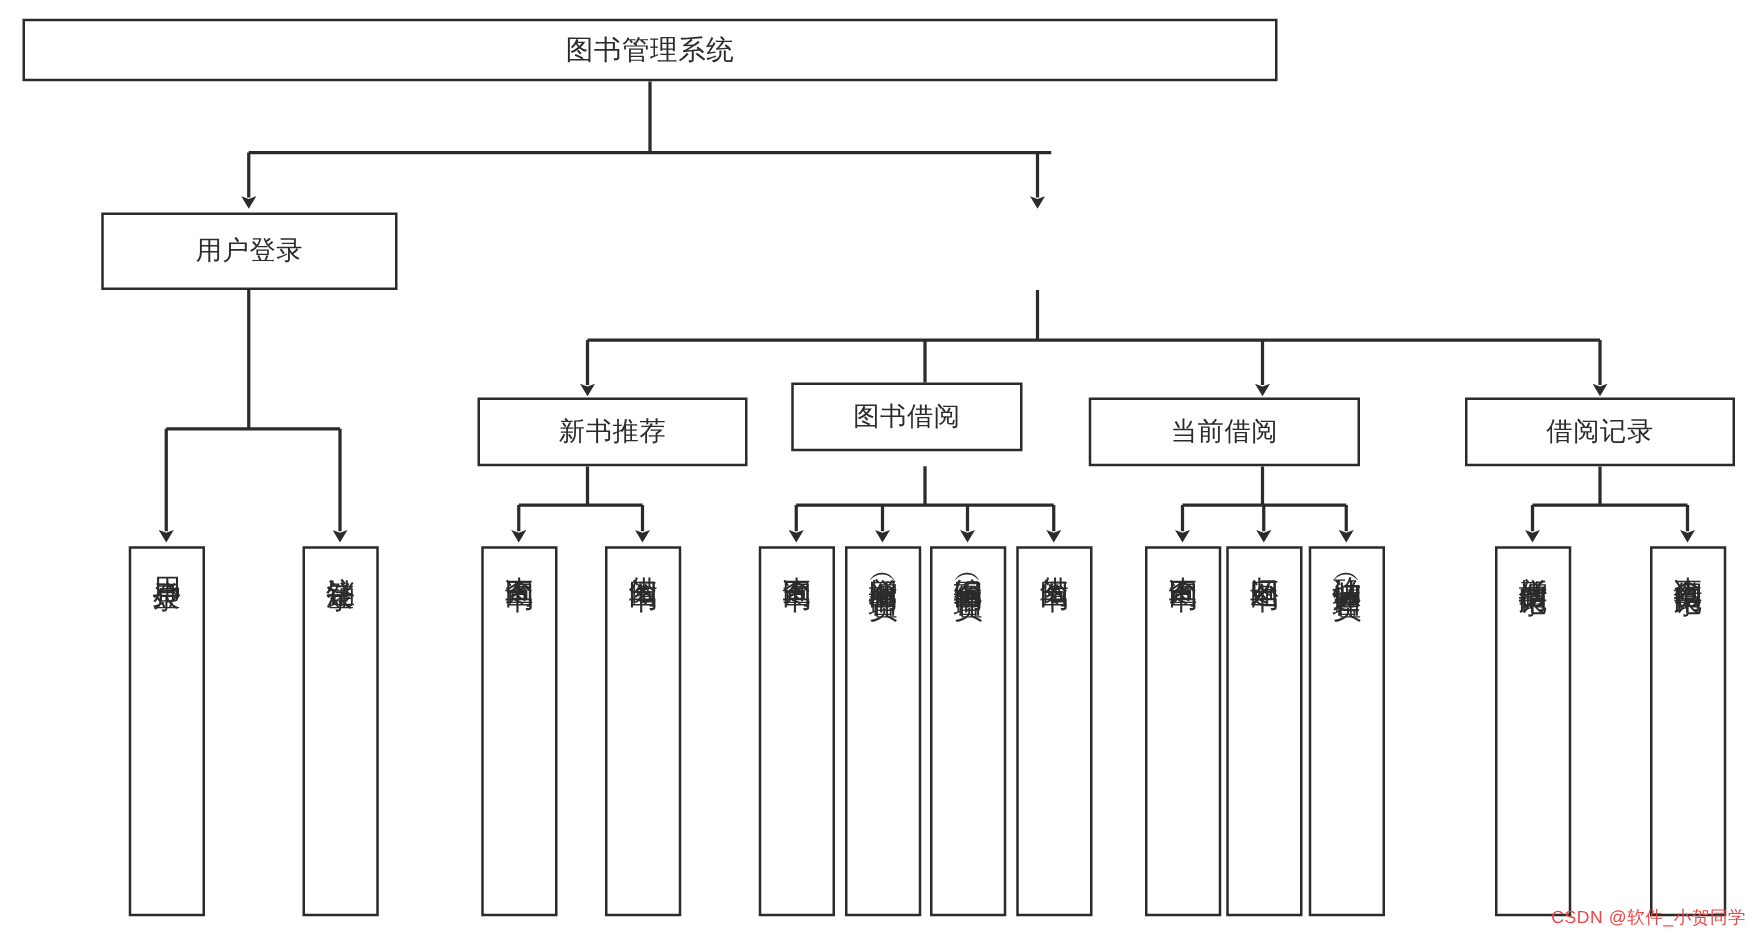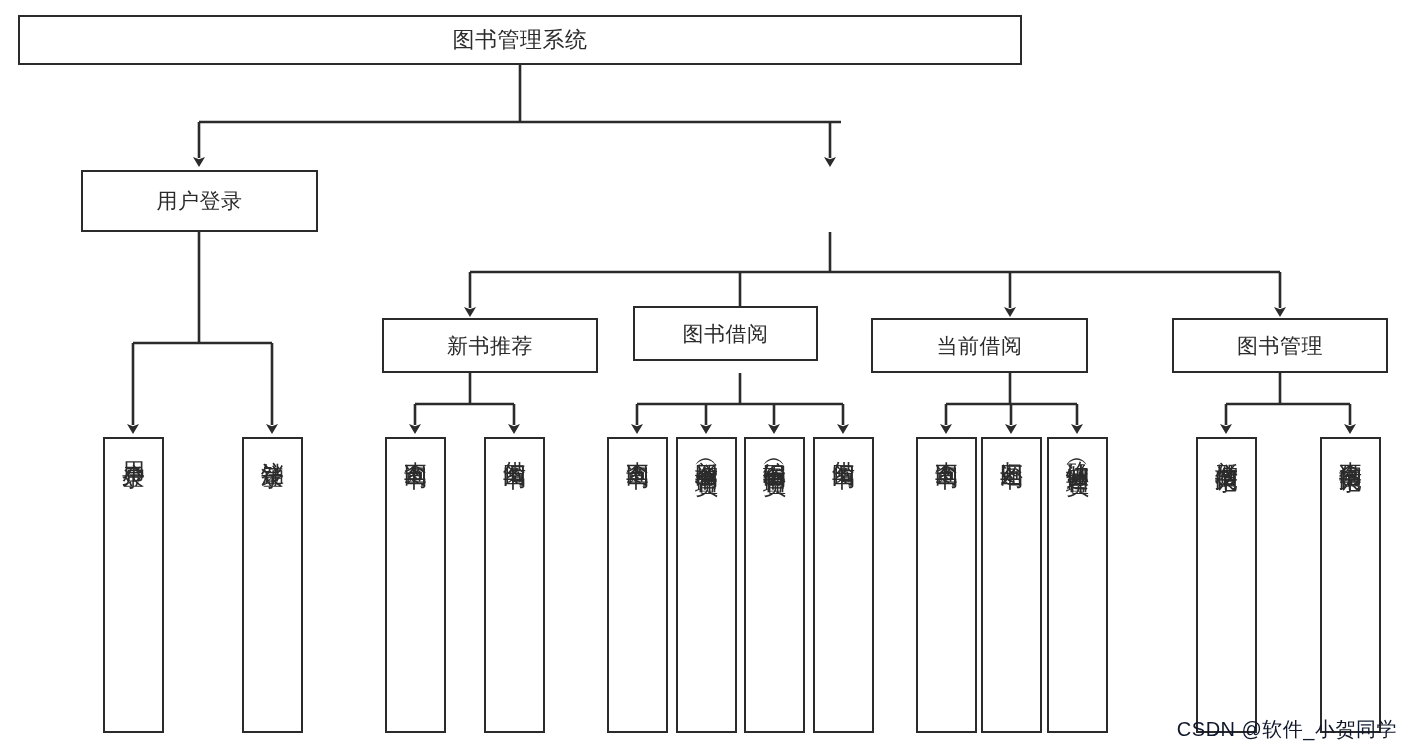--- a/index.html
+++ b/index.html
@@ -39,22 +39,22 @@
     line-height:1.08;
     letter-spacing:2px;
     white-space:normal;
     max-height:284px;
   }
   .leaf{align-items:flex-start;padding-top:4px;}
 
   #watermark{
     position:absolute;
     right:8px;bottom:4px;
-    font-size:20px;
-    color:#0f172a;
+    font-size:14px;
+    color:#ef4444;
     letter-spacing:0.5px;
     user-select:none;
     pointer-events:none;
   }
 </style>
 </head>
 <body>
 
 <div id="diagram-root">
 
@@ -123,21 +123,21 @@
 
   <div class="node-box" style="left:633px;top:306px;width:185px;height:55px;">
     <span class="node-label h-label">图书借阅</span>
   </div>
 
   <div class="node-box" style="left:871px;top:318px;width:217px;height:55px;">
     <span class="node-label h-label">当前借阅</span>
   </div>
 
   <div class="node-box" style="left:1172px;top:318px;width:216px;height:55px;">
-    <span class="node-label h-label">图书管理</span>
+    <span class="node-label h-label">借阅记录</span>
   </div>
 
   <div class="node-box leaf" style="left:103px;top:437px;width:61px;height:296px;">
     <span class="node-label">用户登录</span>
   </div>
   <div class="node-box leaf" style="left:242px;top:437px;width:61px;height:296px;">
     <span class="node-label">注销登录</span>
   </div>
 
   <div class="node-box leaf" style="left:385px;top:437px;width:61px;height:296px;">

